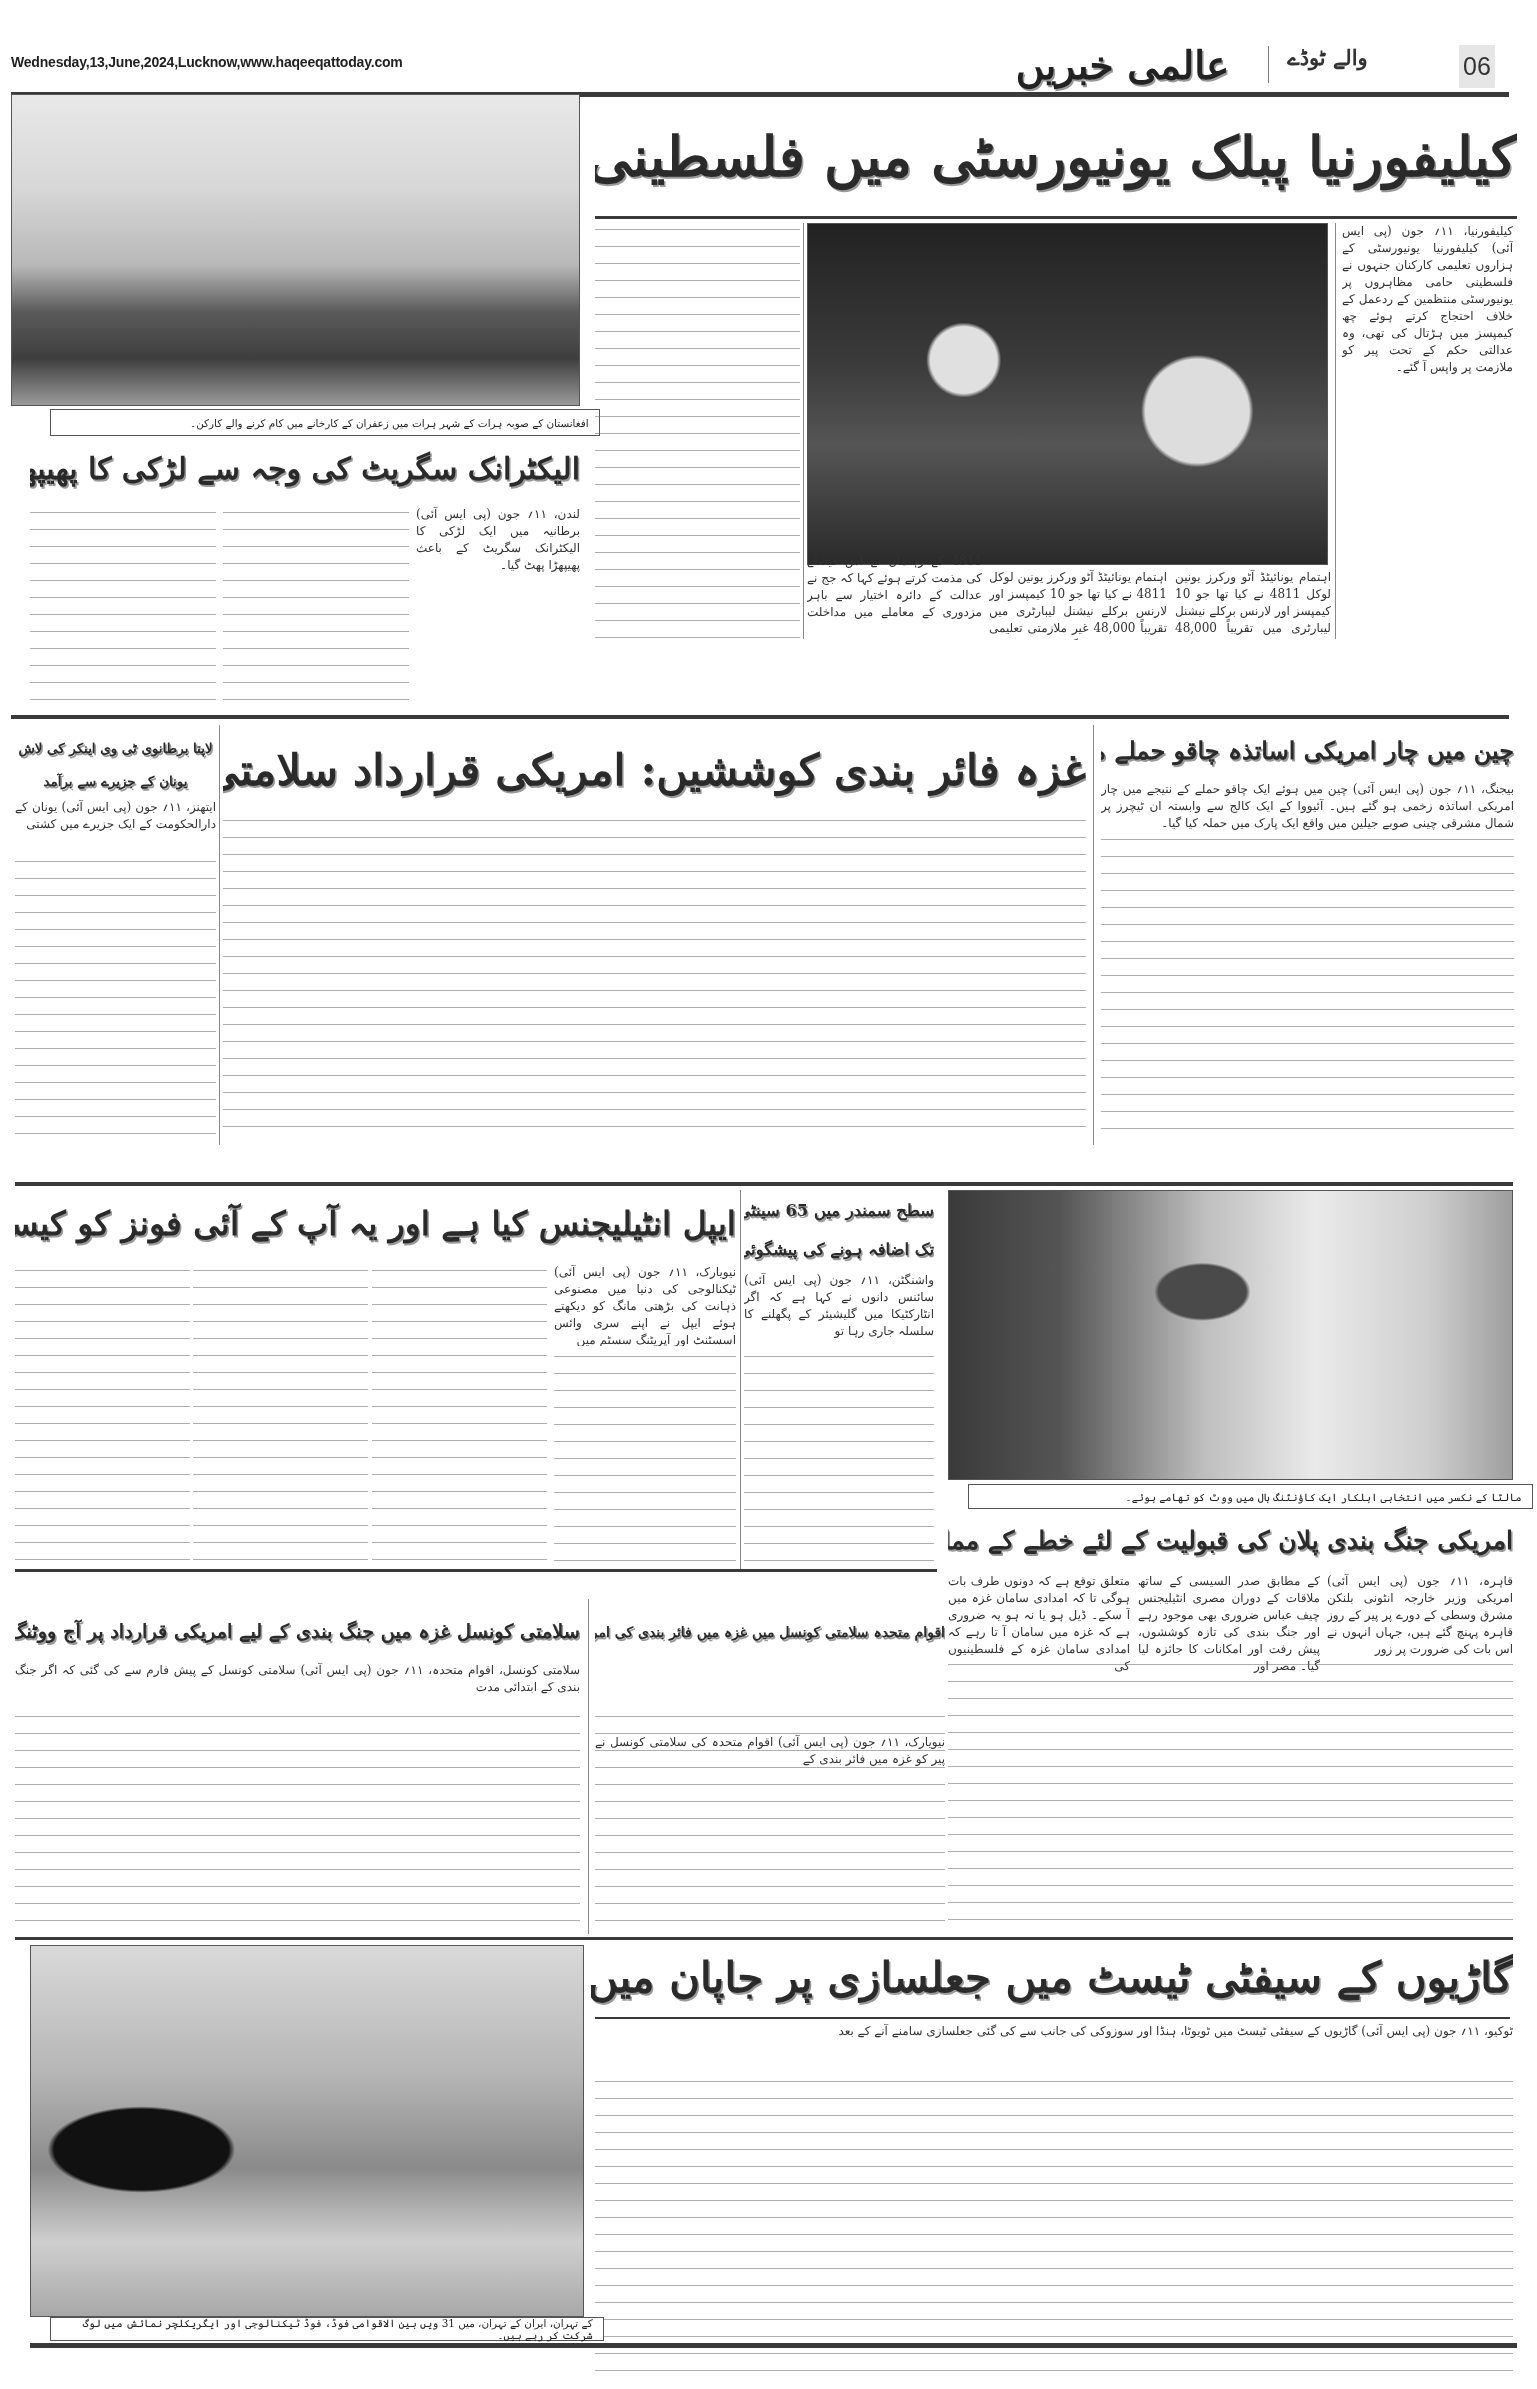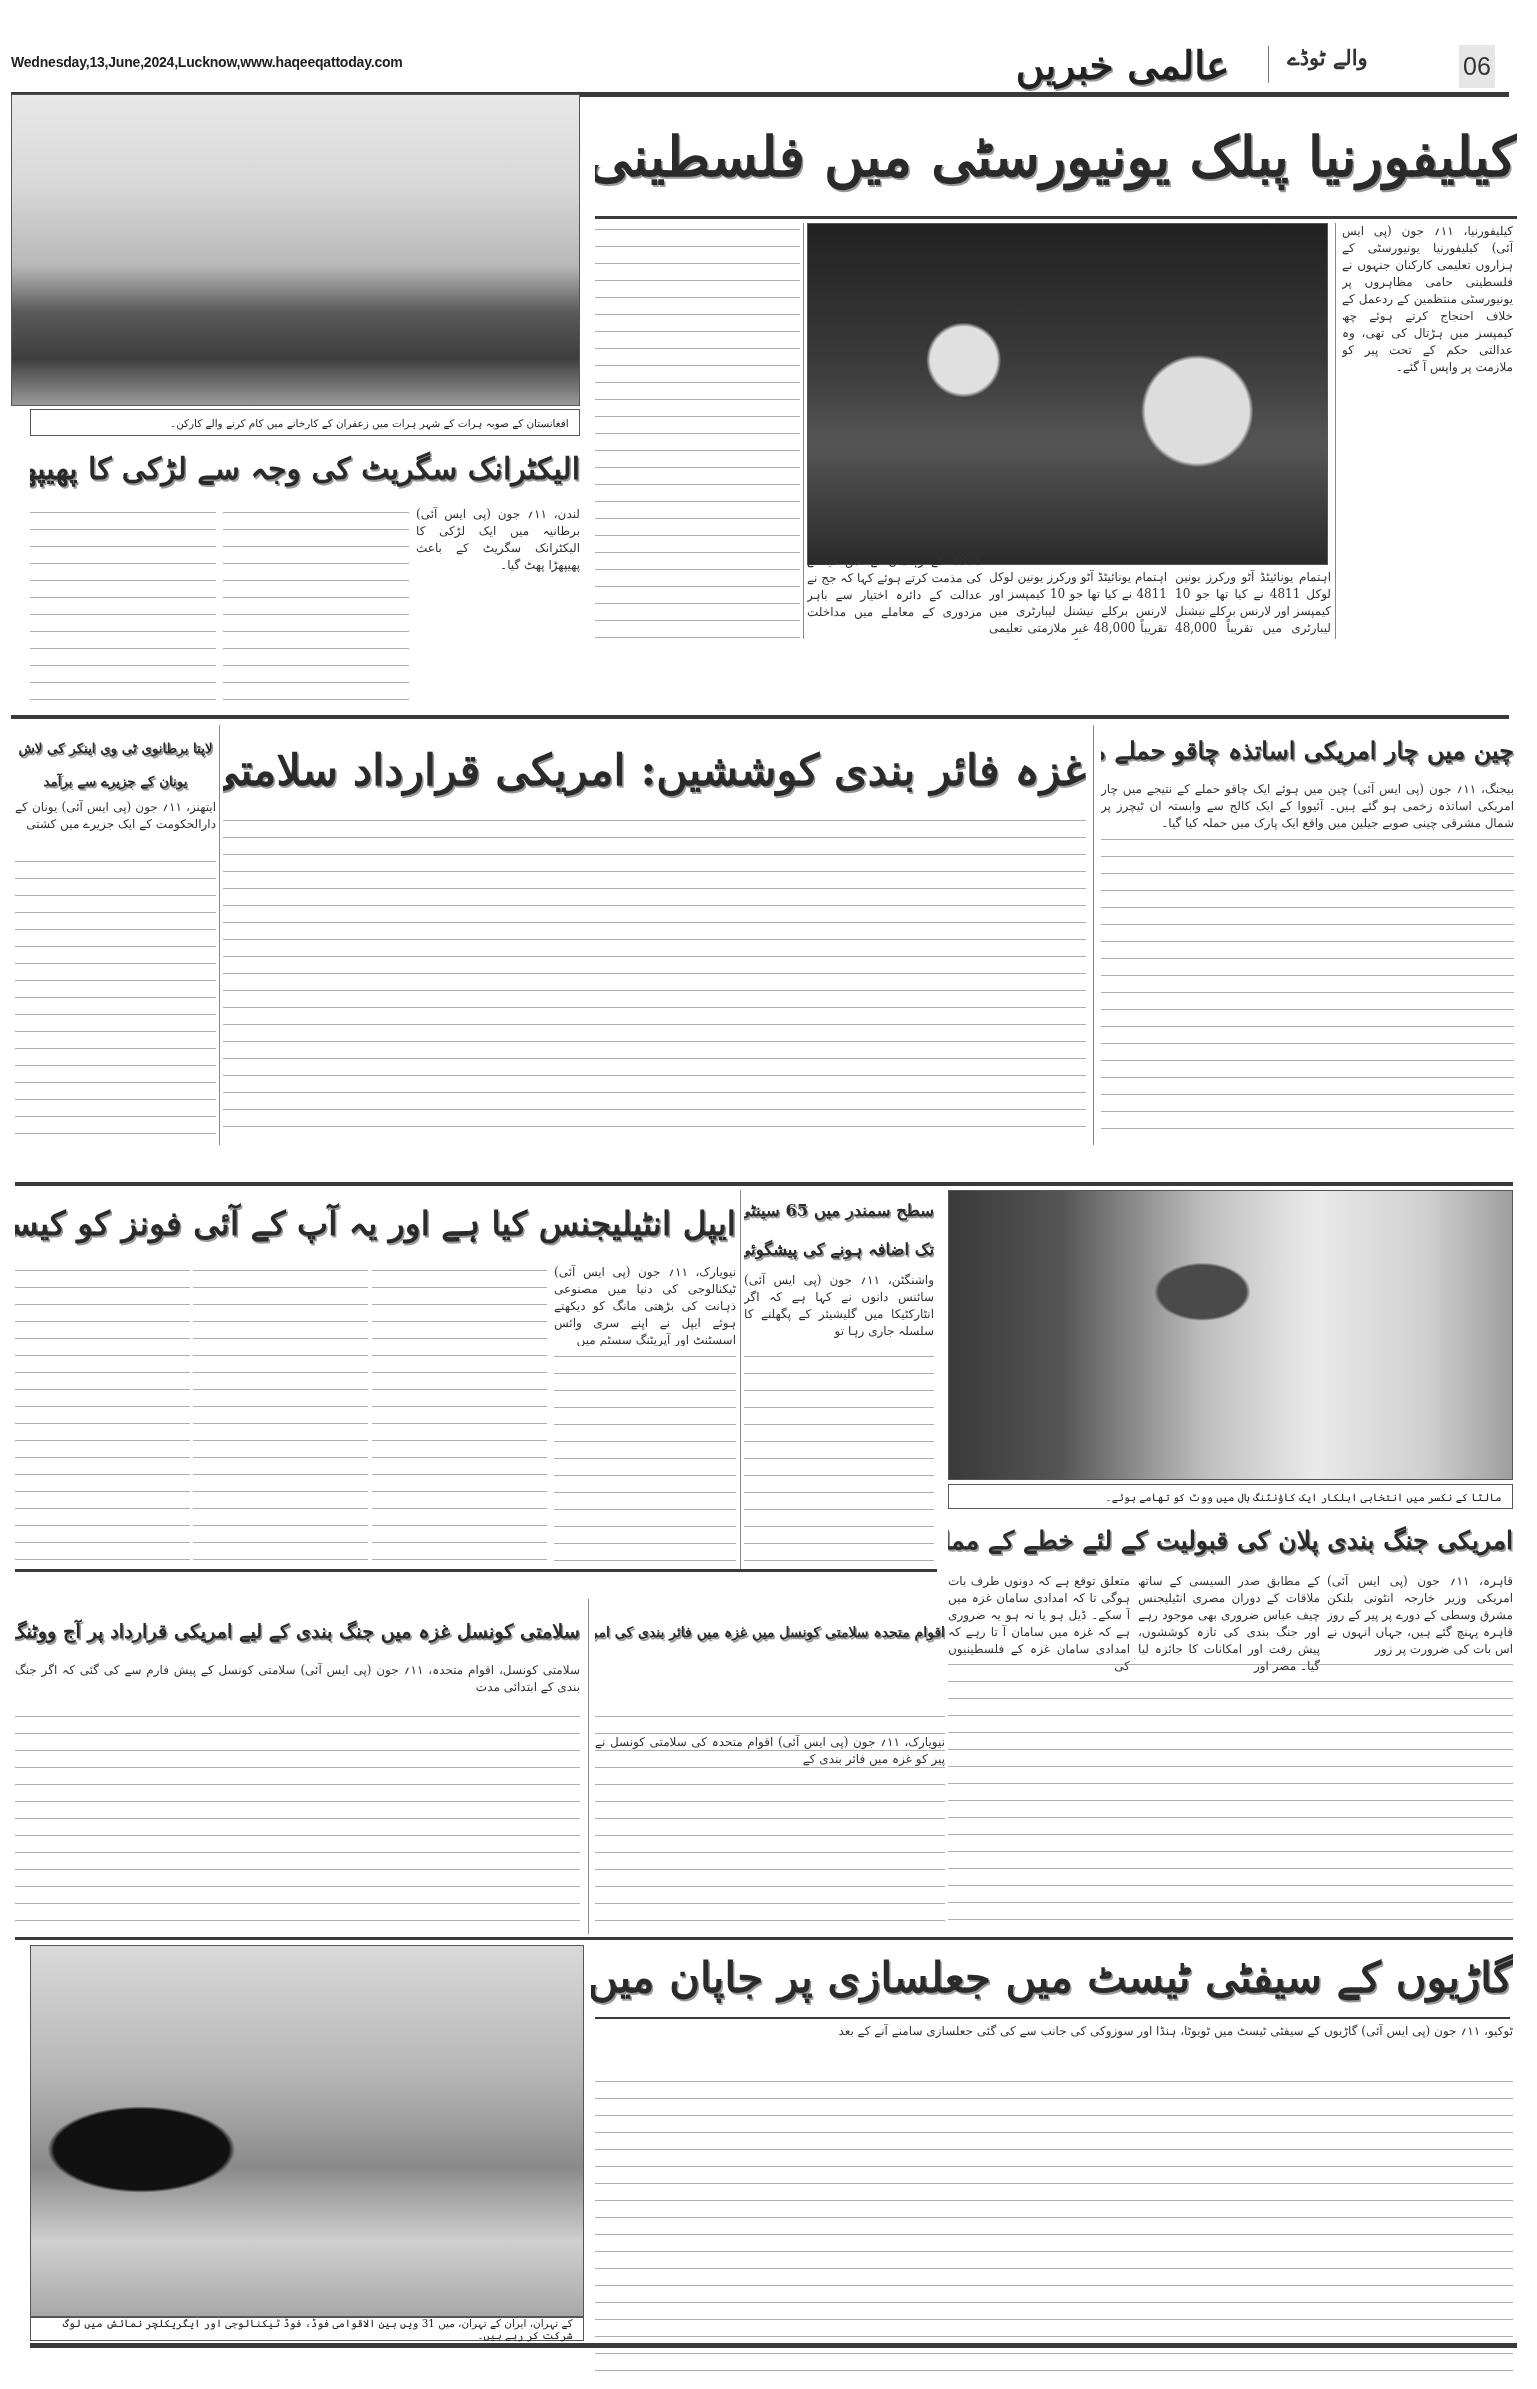--- a/index.html
+++ b/index.html
@@ -2,21 +2,21 @@
 <html style="font-size:12px"><head>
 <meta charset="utf-8">
 <style>
   * { box-sizing: border-box; margin: 0; padding: 0; }
   body { width: 1537px; height: 2389px; background: #ffffff; font-family: "DejaVu Sans", sans-serif; color: #222; position: relative; overflow: hidden; }
   .abs { position: absolute; }
   .rule { position: absolute; background: #3a3a3a; }
   .hl { font-family: "DejaVu Serif", serif; font-weight: bold; color: #2a2a2a; direction: rtl; text-align: center; white-space: nowrap; overflow: hidden; text-shadow: 1.5px 1.5px 0 #9a9a9a; }
   .body-col { direction: rtl; text-align: justify; font-family: "DejaVu Serif", serif; font-size: 12px; line-height: 17px; color: #333; overflow: hidden; }
   .photo { position: absolute; border: 1.5px solid #555; overflow: hidden; }
-  .caption { position: absolute; border: 1.1px solid #555; direction: rtl; font-family: "DejaVu Serif", serif; font-size: 10.4px; color: #222; padding: 0 10.4px; display: flex; align-items: center; justify-content: flex-start; background: #fff; }
+  .caption { position: absolute; border: 1.1px solid #555; direction: rtl; font-family: "DejaVu Serif", serif; font-size: 10.4px; color: #222; padding: 0 10.4px; display: flex; align-items: center; justify-content: flex-start; background: #fff; margin-left: 20px; }
   .colsep { position: absolute; width: 0.7px; background: #888; }
   .page-num { position: absolute; left: 1459px; top: 45px; width: 36px; height: 43px; background: #e6e6e6; font-family: "Liberation Sans", sans-serif; font-size: 25px; color: #333; display: flex; align-items: center; justify-content: center; }
   .masthead-date { position: absolute; left: 11px; top: 54px; font-family: "Liberation Sans", sans-serif; font-weight: bold; font-size: 14px; color: #222; letter-spacing: -0.2px; }
   .section-title { position: absolute; left: 1011px; top: 42px; width: 223px; height: 45px; font-family: "DejaVu Serif", serif; font-weight: bold; font-size: 39px; direction: rtl; text-align: center; color: #222; text-shadow: 1.5px 1.5px 0 #999; }
   .brand { position: absolute; left: 1279px; top: 45px; width: 97px; height: 37px; font-family: "DejaVu Serif", serif; font-weight: bold; font-size: 21px; direction: rtl; text-align: center; color: #333; }
   .brand-sep { position: absolute; left: 1268px; top: 46px; width: 0.7px; height: 37px; background: #777; }
   .ph-factory { background: linear-gradient(180deg, #e8e8e8 0%, #d7d7d7 30%, #b8b8b8 55%, #5a5a5a 70%, #3e3e3e 85%, #9a9a9a 100%); }
   .ph-protest { background: radial-gradient(circle at 30% 40%, #e0e0e0 0 8%, transparent 9%), radial-gradient(circle at 75% 55%, #ddd 0 12%, transparent 13%), linear-gradient(180deg, #222 0%, #3a3a3a 40%, #555 65%, #2a2a2a 100%); }
   .ph-malta { background: radial-gradient(ellipse at 45% 35%, #4a4a4a 0 10%, transparent 11%), linear-gradient(90deg, #3a3a3a 0%, #555 20%, #bdbdbd 45%, #eaeaea 65%, #cfcfcf 85%, #9e9e9e 100%); }
   .ph-expo { background: radial-gradient(ellipse at 20% 55%, #111 0 14%, transparent 15%), linear-gradient(180deg, #d9d9d9 0%, #b5b5b5 35%, #8a8a8a 60%, #cfcfcf 80%, #a8a8a8 100%); }

